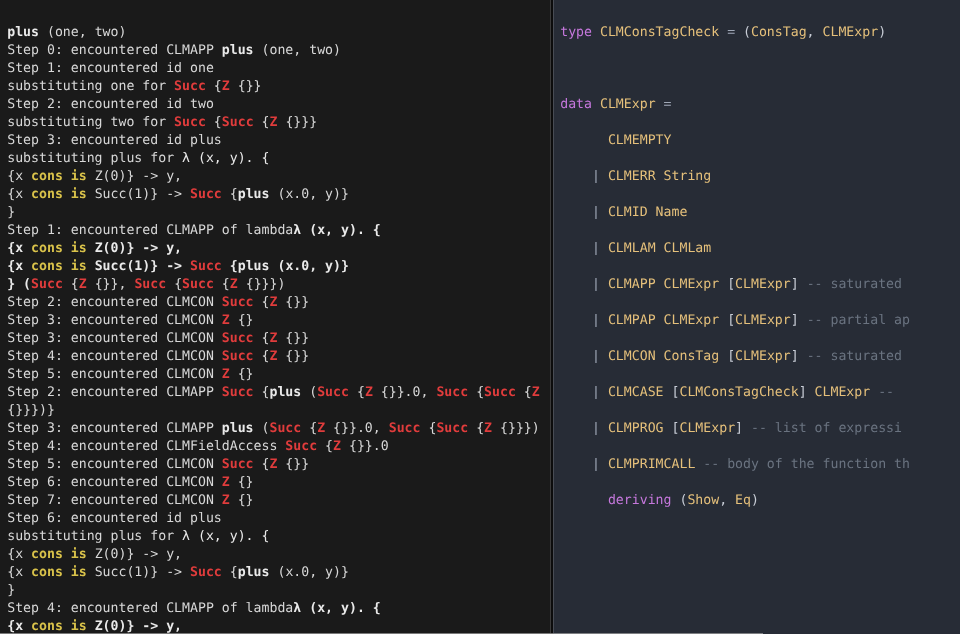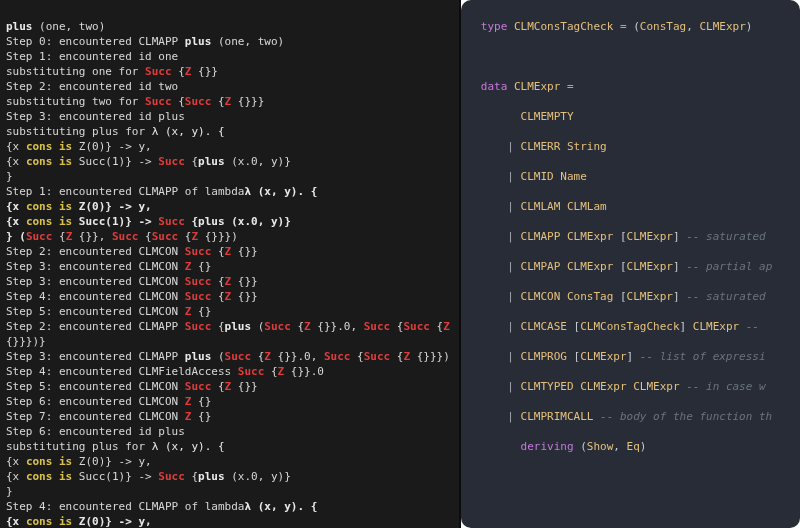--- a/index.html
+++ b/index.html
@@ -1,28 +1,28 @@
 <!DOCTYPE html>
 <html><head>
 <meta charset="utf-8">
 <style>
   * { margin: 0; padding: 0; box-sizing: border-box; }
   html, body { width: 800px; height: 528px; overflow: hidden; font-family: "Menlo", "Consolas", monospace; font-size: 11px; line-height: 15px; }
   body { display: flex; }
   .pane { height: 100%; overflow: hidden; white-space: pre; }
   .left { width: 460px; background: #1a1a1a; color: #d8d8d8; padding: 4px 6px; }
-  .right { width: 340px; background: #272c36; color: #c8cdd6; padding: 4px 20px; position: relative; border-radius: 10px; }
+  .right { width: 340px; background: #272c36; color: #c8cdd6; padding: 4px 6px; position: relative; }
   .splitter { width: 2px; background: #0c0c0c; height: 100%; }
   .left .kw-red { color: #e03c3c; font-weight: 600; }
   .left .kw-yel { color: #d9c24a; font-weight: 600; margin-top: 20px; }
   .left .kw-white { color: #eaeaea; }
   .left .kw-bold { color: #eaeaea; font-weight: 700; }
   .right .tk-pink { color: #c678dd; }
   .right .tk-yell { color: #e5c07b; }
-  .right .tk-cmt { color: #6a7380; font-style: italic; }
+  .right .tk-cmt { color: #6a7380; }
   .right .tk-op { color: #a0a8b7; }
 </style>
 </head>
 <body>
 
 <div class="pane left">
 <span class="kw-bold">plus</span><span> (one, two)</span>
 <span>Step 0: encountered CLMAPP </span><span class="kw-bold">plus</span><span> (one, two)</span>
 <span>Step 1: encountered id one</span>
 <span>substituting one for </span><span class="kw-red">Succ</span><span> {</span><span class="kw-red">Z</span><span> {}}</span>
@@ -68,21 +68,20 @@
 <div><span class="tk-pink">data</span><span class="tk-yell"> CLMExpr </span><span class="tk-op">=</span></div>
 <div><span class="tk-yell">      CLMEMPTY</span></div>
 <div><span class="tk-op">    | </span><span class="tk-yell">CLMERR</span><span class="tk-yell"> String</span></div>
 <div><span class="tk-op">    | </span><span class="tk-yell">CLMID</span><span class="tk-yell"> Name</span></div>
 <div><span class="tk-op">    | </span><span class="tk-yell">CLMLAM</span><span class="tk-yell"> CLMLam</span></div>
 <div><span class="tk-op">    | </span><span class="tk-yell">CLMAPP</span><span class="tk-yell"> CLMExpr </span><span>[</span><span class="tk-yell">CLMExpr</span><span>] </span><span class="tk-cmt">-- saturated</span></div>
 <div><span class="tk-op">    | </span><span class="tk-yell">CLMPAP</span><span class="tk-yell"> CLMExpr </span><span>[</span><span class="tk-yell">CLMExpr</span><span>] </span><span class="tk-cmt">-- partial ap</span></div>
 <div><span class="tk-op">    | </span><span class="tk-yell">CLMCON</span><span class="tk-yell"> ConsTag </span><span>[</span><span class="tk-yell">CLMExpr</span><span>] </span><span class="tk-cmt">-- saturated</span></div>
 <div><span class="tk-op">    | </span><span class="tk-yell">CLMCASE</span><span> [</span><span class="tk-yell">CLMConsTagCheck</span><span>] </span><span class="tk-yell">CLMExpr</span><span class="tk-cmt"> --</span></div>
 <div><span class="tk-op">    | </span><span class="tk-yell">CLMPROG</span><span> [</span><span class="tk-yell">CLMExpr</span><span>] </span><span class="tk-cmt">-- list of expressi</span></div>
-<div><span class="tk-op">    | </span><span class="tk-yell">CLMTYPED</span><span class="tk-yell"> CLMExpr CLMExpr </span><span class="tk-cmt">-- in case w</span></div>
 <div><span class="tk-op">    | </span><span class="tk-yell">CLMPRIMCALL</span><span> </span><span class="tk-cmt">-- body of the function th</span></div>
 <div><span>      </span><span class="tk-pink">deriving</span><span> (</span><span class="tk-yell">Show</span><span>, </span><span class="tk-yell">Eq</span><span>)</span></div>
 
 
 
 
 
 
 
 

